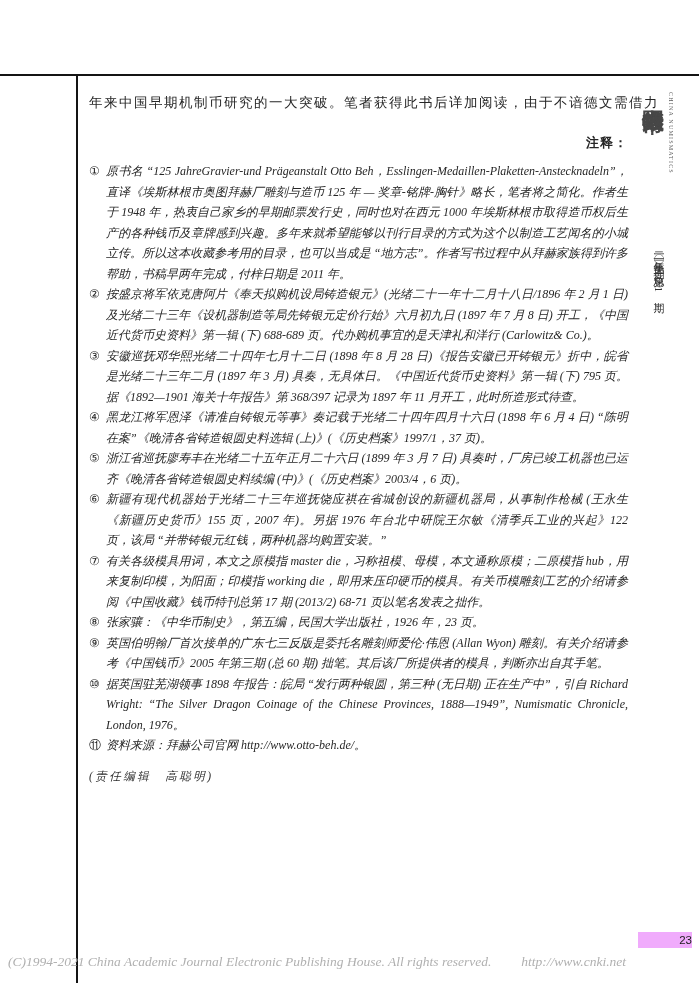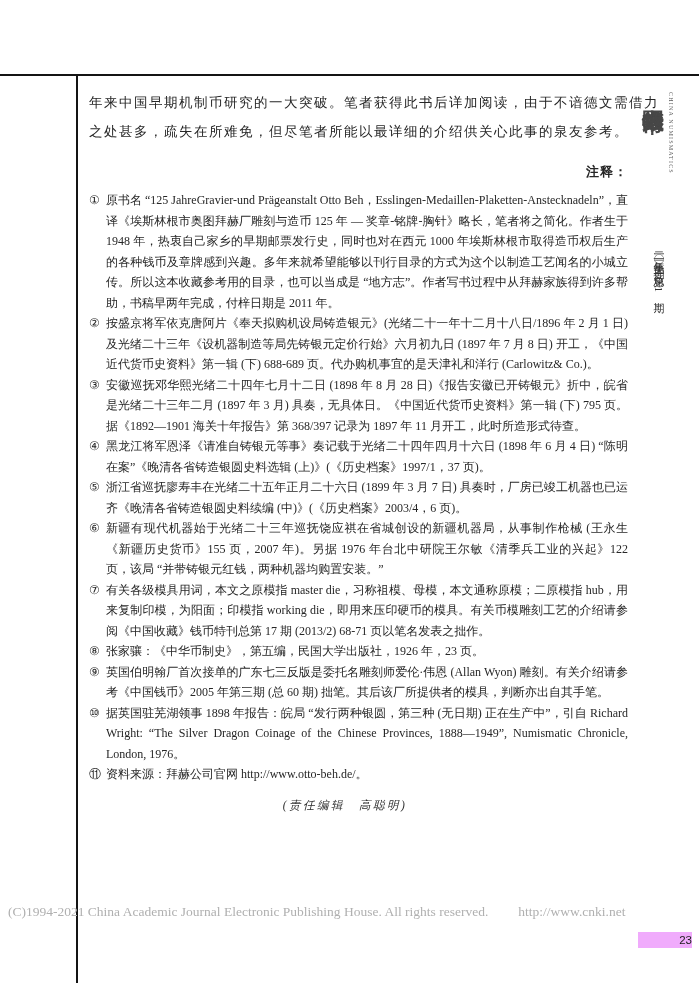--- a/index.html
+++ b/index.html
@@ -16,23 +16,23 @@
   .intro-line {
     font-size:13.5px; line-height:29px; letter-spacing:1.5px;
     text-align:justify; white-space:nowrap;
   }
   .notes-heading {
     margin-top:17px; font-weight:bold; font-size:13px; letter-spacing:1px;text-align:right;
   }
   .footnotes { margin-top:9px; }
   .footnote { display:flex; font-size:12px; line-height:20.5px; }
   .fn-marker { flex:0 0 17px; width:17px; }
-  .fn-text { flex:1; text-align:justify; }
+  .fn-text { flex:1; text-align:justify;font-style:italic; }
   .editor-line {
-    margin-top:13px; text-align:center; padding-right:27px;
+    margin-top:13px; text-align:left; padding-right:27px;
     font-size:11.5px; font-style:italic; letter-spacing:2.5px; color:#2e2e2e;
   }
 
   .logo-block { position:absolute; left:639px; top:92px; display:flex; flex-direction:row; }
   .logo-cn {
     writing-mode:vertical-rl; text-orientation:upright;
     font-size:22px; line-height:28px; letter-spacing:1px;
     font-weight:bold; color:#474747;
   }
   .logo-en {
@@ -44,40 +44,39 @@
     writing-mode:vertical-rl;
     font-size:11px; letter-spacing:2.5px; color:#303030;
   }
   .page-num {
     position:absolute; left:638px; top:932px; width:54px; height:16px;
     background:#f0abfc; color:#1d1d1d;
     font-family:"Liberation Sans","DejaVu Sans",sans-serif;
     font-size:11.5px; text-align:right; line-height:16px;
   }
   .footer {
-    position:absolute; left:8px; top:904px; width:680px;
-    color:#b0b0b0; font-size:13.5px; white-space:nowrap;
+    position:absolute; left:8px; top:954px; width:680px;
+    color:#b0b0b0; font-size:13.5px; white-space:nowrap;font-style:italic;
   }
   .footer .url { margin-left:30px; }
 </style>
 </head>
 <body>
 
 <div class="page">
 
   <div class="top-rule"></div>
   <div class="left-rule"></div>
 
   <div class="content">
 
     <div class="intro">
 
         <div class="intro-line">年来中国早期机制币研究的一大突破。笔者获得此书后详加阅读，由于不谙德文需借力</div>
 
-        <div class="intro-line">之处甚多，疏失在所难免，但尽笔者所能以最详细的介绍供关心此事的泉友参考。</div>
       </div>
 
     <div class="notes-heading">注释：</div>
 
     <div class="footnotes">
 
         <div class="footnote">
           <span class="fn-marker">①</span>
           <span class="fn-text">原书名 “125 JahreGravier-und Prägeanstalt Otto Beh，Esslingen-Medaillen-Plaketten-Anstecknadeln”，直译《埃斯林根市奥图拜赫厂雕刻与造币 125 年 — 奖章-铭牌-胸针》略长，笔者将之简化。作者生于 1948 年，热衷自己家乡的早期邮票发行史，同时也对在西元 1000 年埃斯林根市取得造币权后生产的各种钱币及章牌感到兴趣。多年来就希望能够以刊行目录的方式为这个以制造工艺闻名的小城立传。所以这本收藏参考用的目录，也可以当成是 “地方志”。作者写书过程中从拜赫家族得到许多帮助，书稿早两年完成，付梓日期是 2011 年。</span>
         </div>

